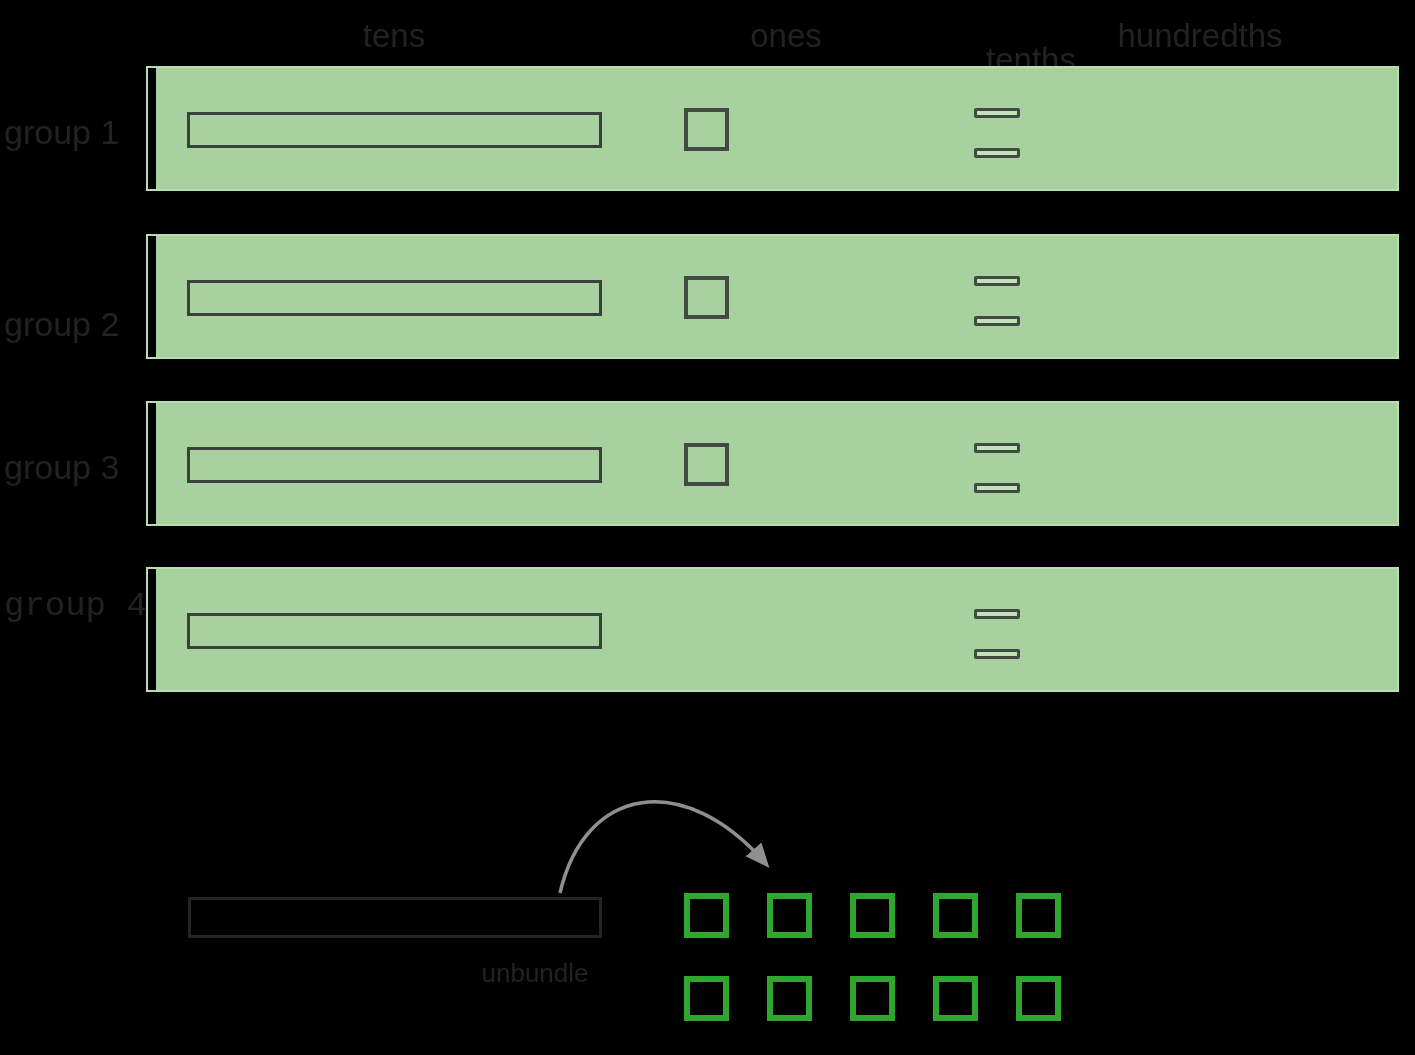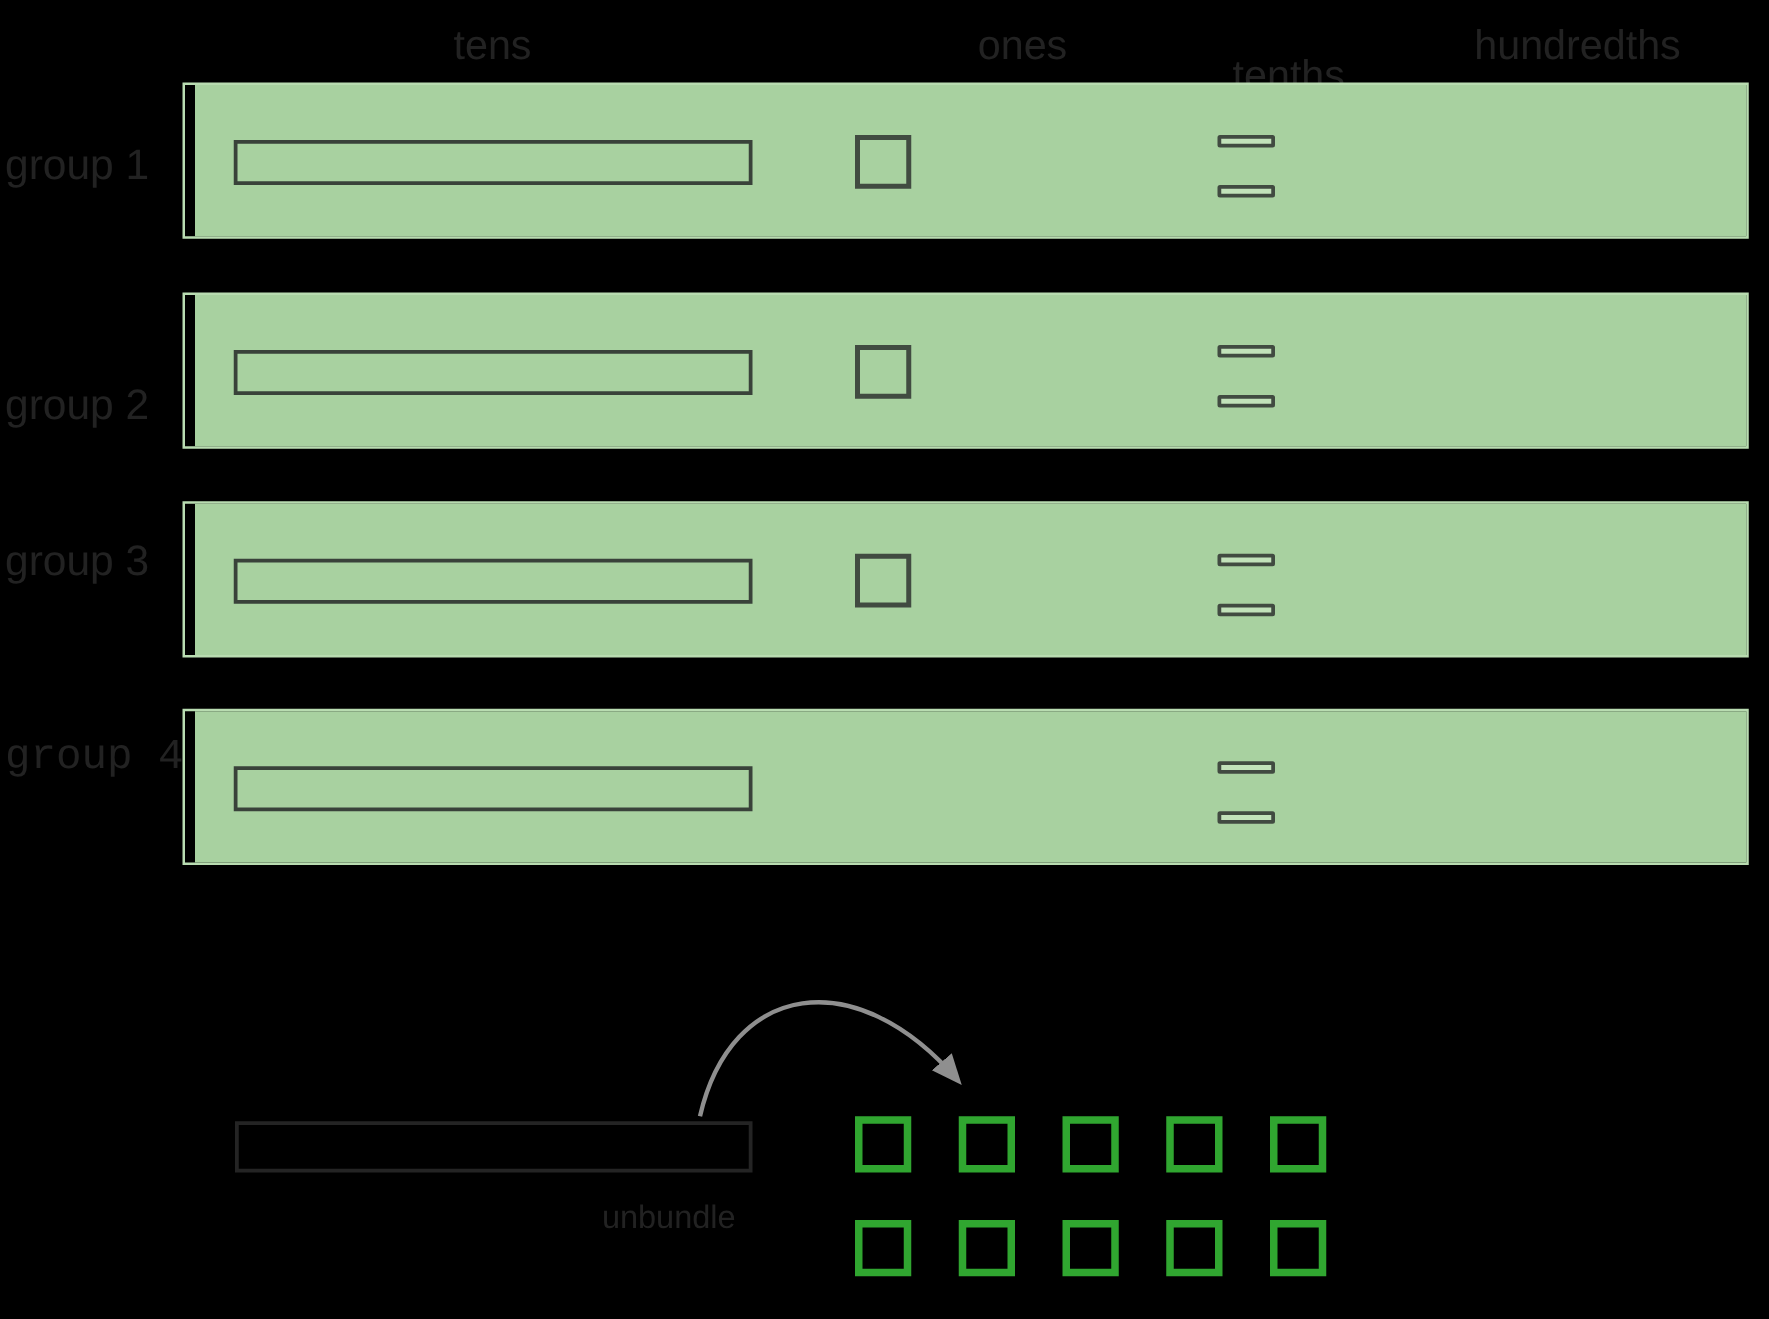--- a/index.html
+++ b/index.html
@@ -61,43 +61,43 @@
     border:6px solid var(--unit-green,#30a630);
   }
 </style>
 </head>
 <body style="background: rgb(0, 0, 0);">
 
 <div class="stage">
 
   <div id="headers">
       <div class="col-header" style="left: 394px;">tens</div>
-      <div class="col-header" style="left: 818px;">ones</div>
+      <div class="col-header" style="left: 786px;">ones</div>
       <div class="col-header" style="left: 1031px; margin-top: 24px;">tenths</div>
-      <div class="col-header" style="left: 1262px;">hundredths</div>
+      <div class="col-header" style="left: 1200px;">hundredths</div>
     </div>
 
   <div id="bands">
       <div class="group-label" style="top: 112px;">group 1</div>
       <div class="band" style="top: 66px;">
         <div class="band-fill"></div>
         <div class="rod"></div>
         <div class="one-sq"></div>
         <div class="tenth" style="top: 40px;"></div>
         <div class="tenth" style="top: 80px;"></div>
       </div>
       <div class="group-label" style="top: 280px; margin-top: 24px;">group 2</div>
       <div class="band" style="top: 234px;">
         <div class="band-fill"></div>
         <div class="rod"></div>
         <div class="one-sq"></div>
         <div class="tenth" style="top: 40px;"></div>
         <div class="tenth" style="top: 80px;"></div>
       </div>
-      <div class="group-label" style="top: 429px;">group 3</div>
+      <div class="group-label" style="top: 447px;">group 3</div>
       <div class="band" style="top: 401px;">
         <div class="band-fill"></div>
         <div class="rod"></div>
         <div class="one-sq"></div>
         <div class="tenth" style="top: 40px;"></div>
         <div class="tenth" style="top: 80px;"></div>
       </div>
       <div class="group-label" style="top: 586px; font-family: Liberation Mono, monospace;">group 4</div>
       <div class="band" style="top: 567px;">
         <div class="band-fill"></div>

